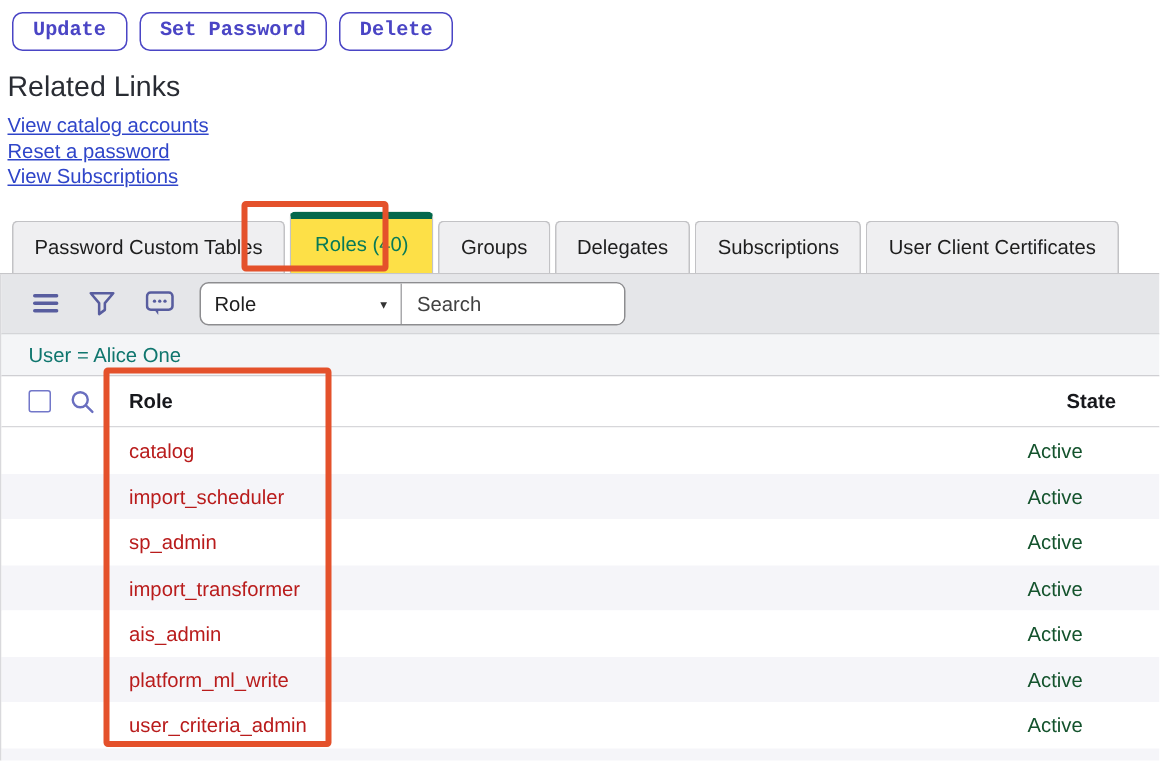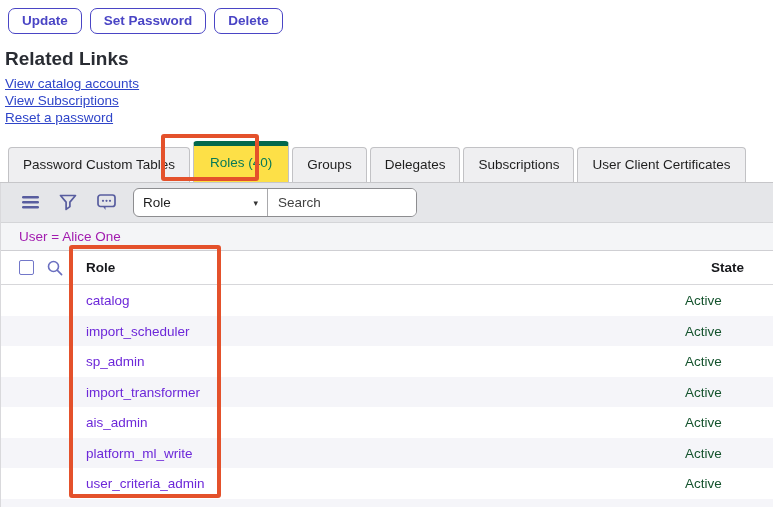--- a/index.html
+++ b/index.html
@@ -6,25 +6,25 @@
   html,body { width:773px; height:507px; background:#fff; overflow:hidden;
     font-family:"Liberation Sans", sans-serif; color:#1e1e1e; }
   .page { position:relative; width:773px; height:507px; }
 
   
   .action-bar { display:flex; gap:8px; padding:8px 0 0 8px; }
   .btn {
     background:#fff; border:1.5px solid #4a45c5; color:#4a45c5;
     font-weight:700; font-size:13.5px; line-height:16px;
     padding:4px 13px; border-radius:7px; cursor:pointer;
-    font-family:Liberation Sans, sans-serif;
+    font-family:Liberation Mono, monospace;
   }
 
   
-  .related-heading { margin:15px 0 0 5px; font-size:19px; font-weight:700; color:#292c33; line-height:20px; }
+  .related-heading { margin:15px 0 0 5px; font-size:19px; font-weight:400; color:#292c33; line-height:20px; }
   .related-links { margin:6px 0 0 5px; }
   .related-links a { display:block; width:max-content; color:#2f45c9; font-size:13.5px;
     line-height:17px; text-decoration:underline; }
 
   
   .tabstrip { margin-top:10px; height:47px; padding-left:8px;
     display:flex; align-items:flex-end; border-bottom:1px solid #c6c6c9; }
   .tab { background:#efeff1; border:1px solid #c2c2c5; border-bottom:none;
     border-radius:4px 4px 0 0; margin-right:3px; padding:9px 14px 10px;
     font-size:13.5px; color:#1e1e1e; white-space:nowrap; cursor:pointer; }
@@ -40,34 +40,34 @@
   .combo { display:flex; height:29px; background:#fff; border:1px solid #8d8d90;
     border-radius:6px; overflow:hidden; margin-left:8px; }
   .combo-select { width:134px; display:flex; align-items:center; justify-content:space-between;
     padding:0 9px; font-size:13.5px; color:#1e1e1e; border-right:1px solid #a9a9ac; cursor:pointer; }
   .caret { font-size:9px; color:#333; }
   .combo-search { width:148px; border:none; outline:none; padding:0 10px;
     font-size:13.5px; color:#1e1e1e; font-family:"Liberation Sans", sans-serif; }
   .combo-search::placeholder { color:#414141; opacity:1; }
 
   .breadcrumb-bar { height:28px; background:#f4f5f7; border-bottom:1px solid #cfcfd3;
-    display:flex; align-items:center; padding-left:18px; font-size:13.5px; color:#a21caf; }
+    display:flex; align-items:center; padding-left:18px; font-size:13.5px; color:#0f766e; }
 
   
   .grid-header { position:relative; height:34px; background:#fff;
     border-bottom:1px solid #d7d7da; font-weight:700; font-size:13.5px; color:#17181c; }
   .hdr-checkbox { position:absolute; left:18px; top:9px; width:15px; height:15px;
     border:1.5px solid #7277c9; border-radius:2px; background:#fff; cursor:pointer; }
   .hdr-search { position:absolute; left:46px; top:9px; cursor:pointer; }
   .col-role  { position:absolute; left:85px; top:9px; }
   .col-state { position:absolute; left:710px; top:9px; }
 
   .grid-row { position:relative; height:30.5px; background:#fff; font-size:13.5px; }
   .grid-row:nth-child(even) { background:#f5f5f9; }
-  .grid-row .cell-role  { position:absolute; left:85px; top:8px; color:#6d28d9; text-decoration:none; }
+  .grid-row .cell-role  { position:absolute; left:85px; top:8px; color:#b91c1c; text-decoration:none; }
   .grid-row .cell-state { position:absolute; left:684px; top:8px; color:#14532d; text-decoration:none; }
   .grid-row.partial { height:9px; overflow:hidden; }
 
   
   .annotation { position:absolute; border:4px solid #e4512b; border-radius:3px;
     pointer-events:none; z-index:10; }
   .ann-tab { left:161px; top:134px; width:98px; height:47px; }
   .ann-col { left:69px;  top:245px; width:152px; height:253px; }
 
   svg { display:block; }
@@ -79,22 +79,22 @@
 
   <div class="action-bar">
     <button class="btn">Update</button>
     <button class="btn">Set Password</button>
     <button class="btn">Delete</button>
   </div>
 
   <div class="related-heading">Related Links</div>
   <div class="related-links">
     <a href="#">View catalog accounts</a>
+    <a href="#">Reset a password</a>
     <a href="#">View Subscriptions</a>
-    <a href="#">Reset a password</a>
   </div>
 
   <div class="tabstrip">
     <div class="tab">Password Custom Tables</div>
     <div class="tab active">Roles (40)</div>
     <div class="tab">Groups</div>
     <div class="tab">Delegates</div>
     <div class="tab">Subscriptions</div>
     <div class="tab">User Client Certificates</div>
   </div>

